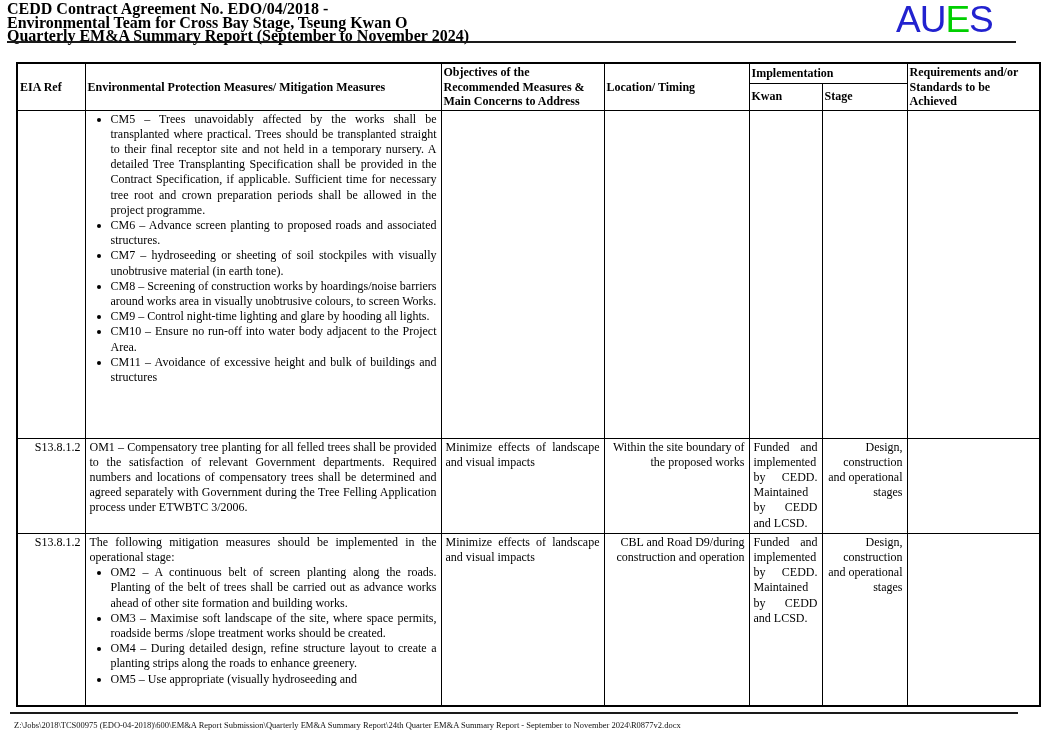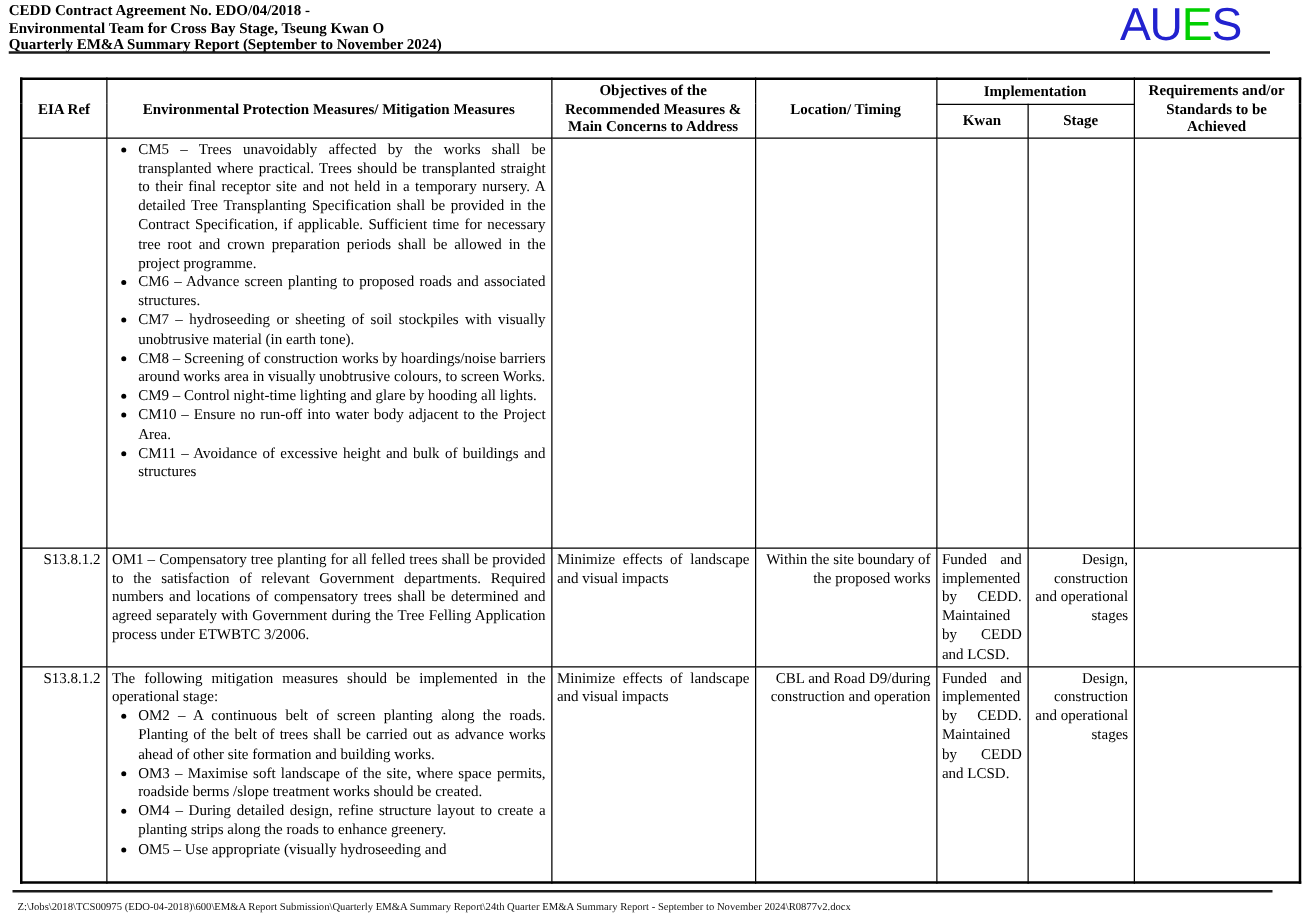--- a/index.html
+++ b/index.html
@@ -7,21 +7,21 @@
     width: 1044px; height: 737px;
     background: #ffffff;
     font-family: "Liberation Serif", serif;
     color: #000;
     overflow: hidden;
     position: relative;
   }
   
   .doc-header {
     position: absolute; left: 7px; top: 2px;
-    font-weight: bold; font-size: 12px; line-height: 13.5px;
+    font-weight: bold; font-size: 16px; line-height: 13.5px;
   }
   .header-rule {
     position: absolute; left: 7px; top: 41px;
     width: 1009px; height: 2px; background: #1a1a1a;
   }
   .logo {
     position: absolute; left: 896px; top: 1px;
     font-family: "Liberation Sans", sans-serif;
     font-weight: 400; font-size: 37px; line-height: 37px;
     letter-spacing: -1px;
@@ -34,21 +34,21 @@
     font-size: 12px; line-height: 15.2px;
   }
   table.emna th, table.emna td {
     border: 1px solid #000;
     vertical-align: top;
     padding: 1px 4px 2px 4px;
     overflow: hidden;
   }
   table.emna { border: 2px solid #000; }
   table.emna th {
-    font-weight: bold; text-align: center; vertical-align: middle;
+    font-weight: bold; text-align: left; vertical-align: middle;
     padding: 1px 2px; line-height: 14.5px;
   }
   tr.hdr-top { height: 20px; }
   tr.hdr-sub { height: 27px; }
   tbody tr:nth-child(1) { height: 328px; }
   tbody tr:nth-child(2) { height: 91px; }
   tbody tr:nth-child(3) { height: 173px; }
   td.eia { text-align: right; }
   td.measures .intro { text-align: justify; }
   td.measures ul { margin: 0 0 0 0; padding-left: 21px; list-style: disc outside; }

